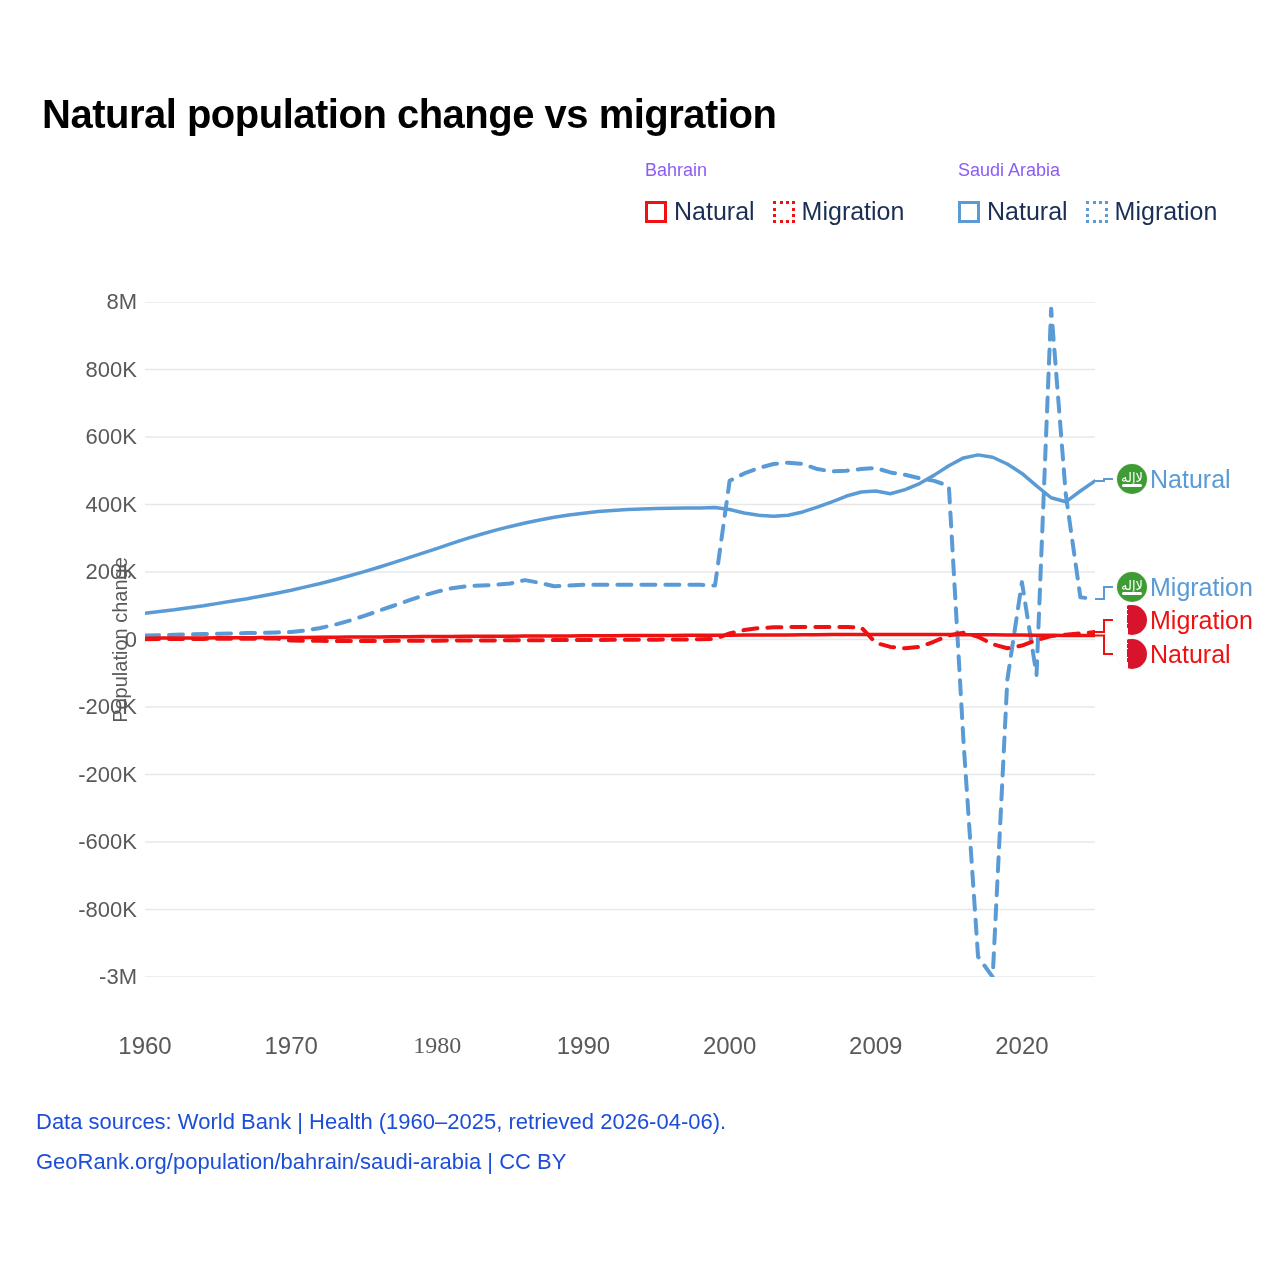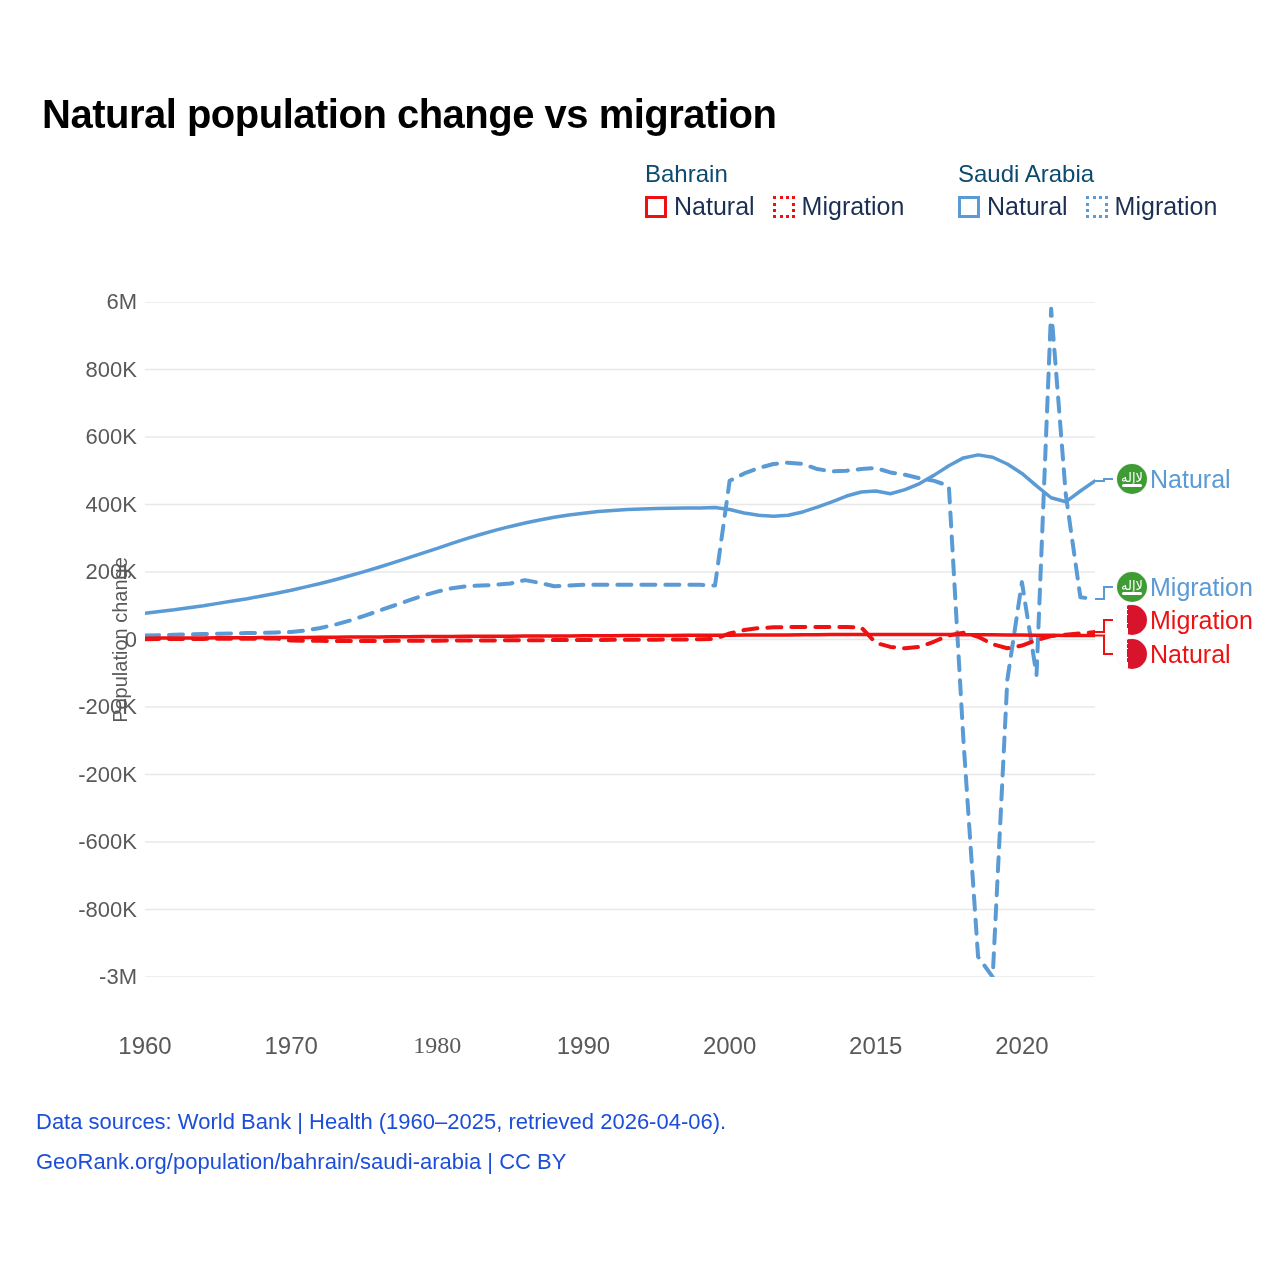--- a/index.html
+++ b/index.html
@@ -26,22 +26,22 @@
   
   .legend{
     position:absolute;
     left:630px; top:160px;
     width:640px; height:80px;
   }
   .legend-group{position:absolute;top:0;}
   .legend-group.g0{left:15px;}
   .legend-group.g1{left:328px;}
   .legend-title{
-    font-size:24px;color:#0c4a6e;
-    white-space:nowrap;margin-bottom:4px;
+    font-size:18px;color:#8b5cf6;
+    white-space:nowrap;margin-bottom:16px;
   }
   .legend-items{display:flex;align-items:center;gap:18px;}
   .legend-item{display:flex;align-items:center;gap:7px;}
   .legend-swatch{
     width:22px;height:22px;background:#fff;box-sizing:border-box;
   }
   .legend-swatch.solid{border:3px solid var(--c);}
   .legend-swatch.dotted{border:3px dotted var(--c);}
   .legend-label{font-size:25px;color:#1b2f54;white-space:nowrap;}
 
@@ -158,21 +158,21 @@
         </div>
       </div>
     </div>
   </div>
 
   <div id="axis-title-wrap">
     <div class="axis-title">Population change</div>
   </div>
 
   <div id="ylabels">
-      <div class="ytick" style="top: 0px;">6M</div>
+      <div class="ytick" style="top: 0px;">8M</div>
       <div class="ytick" style="top: 67.5px;">800K</div>
       <div class="ytick" style="top: 135px;">600K</div>
       <div class="ytick" style="top: 202.5px;">400K</div>
       <div class="ytick" style="top: 270px;">200K</div>
       <div class="ytick" style="top: 337.5px;">0</div>
       <div class="ytick" style="top: 405px;">-200K</div>
       <div class="ytick" style="top: 472.5px;">-200K</div>
       <div class="ytick" style="top: 540px;">-600K</div>
       <div class="ytick" style="top: 607.5px;">-800K</div>
       <div class="ytick" style="top: 675px;">-3M</div>
@@ -197,21 +197,21 @@
         <path d="M 0.00 337.16 L 14.62 337.09 L 29.23 337.03 L 43.85 336.96 L 58.46 336.89 L 73.08 336.82 L 87.69 336.76 L 102.31 336.69 L 116.92 336.62 L 131.54 336.56 L 146.15 338.51 L 160.77 338.68 L 175.38 338.85 L 190.00 338.92 L 204.62 338.95 L 219.23 338.95 L 233.85 338.92 L 248.46 338.85 L 263.08 338.78 L 277.69 338.72 L 292.31 338.65 L 306.92 338.58 L 321.54 338.51 L 336.15 338.44 L 350.77 338.38 L 365.38 338.31 L 380.00 338.24 L 394.62 338.18 L 409.23 338.11 L 423.85 338.04 L 438.46 337.97 L 453.08 337.90 L 467.69 337.84 L 482.31 337.77 L 496.92 337.70 L 511.54 337.63 L 526.15 337.57 L 540.77 337.50 L 555.38 337.16 L 570.00 336.82 L 584.62 331.43 L 599.23 328.05 L 613.85 326.02 L 628.46 325.35 L 643.08 325.01 L 657.69 325.01 L 672.31 325.01 L 686.92 325.01 L 701.54 325.01 L 716.15 325.35 L 730.77 340.88 L 745.38 344.93 L 760.00 346.28 L 774.62 344.93 L 789.23 339.52 L 803.85 333.45 L 818.46 330.75 L 833.08 334.80 L 847.69 342.23 L 862.31 346.28 L 876.92 343.57 L 891.54 338.18 L 906.15 334.13 L 920.77 332.77 L 935.38 331.43 L 950.00 330.07" fill="none" stroke="#ee1111" stroke-width="4" stroke-linejoin="round" stroke-linecap="round" stroke-dasharray="14 10"></path>
       </svg>
   </div>
 
   <div id="xlabels">
       <div class="xtick" style="left: 0px;">1960</div>
       <div class="xtick" style="left: 146.154px; text-align: right;">1970</div>
       <div class="xtick" style="left: 292.308px; font-family: Liberation Serif, serif;">1980</div>
       <div class="xtick" style="left: 438.462px;">1990</div>
       <div class="xtick" style="left: 584.615px;">2000</div>
-      <div class="xtick" style="left: 730.769px;">2015</div>
+      <div class="xtick" style="left: 730.769px;">2009</div>
       <div class="xtick" style="left: 876.923px;">2020</div>
     </div>
 
   <div id="endlabels">
       <div class="endlabel" style="left: 1117px; top: 464px;">
         <span class="flag flag-sa">
           <span class="sa-script">لاإله</span>
           <span class="sa-sword"></span>
         </span>
         <span class="endlabel-text" style="color: rgb(91, 155, 213);">Natural</span>

